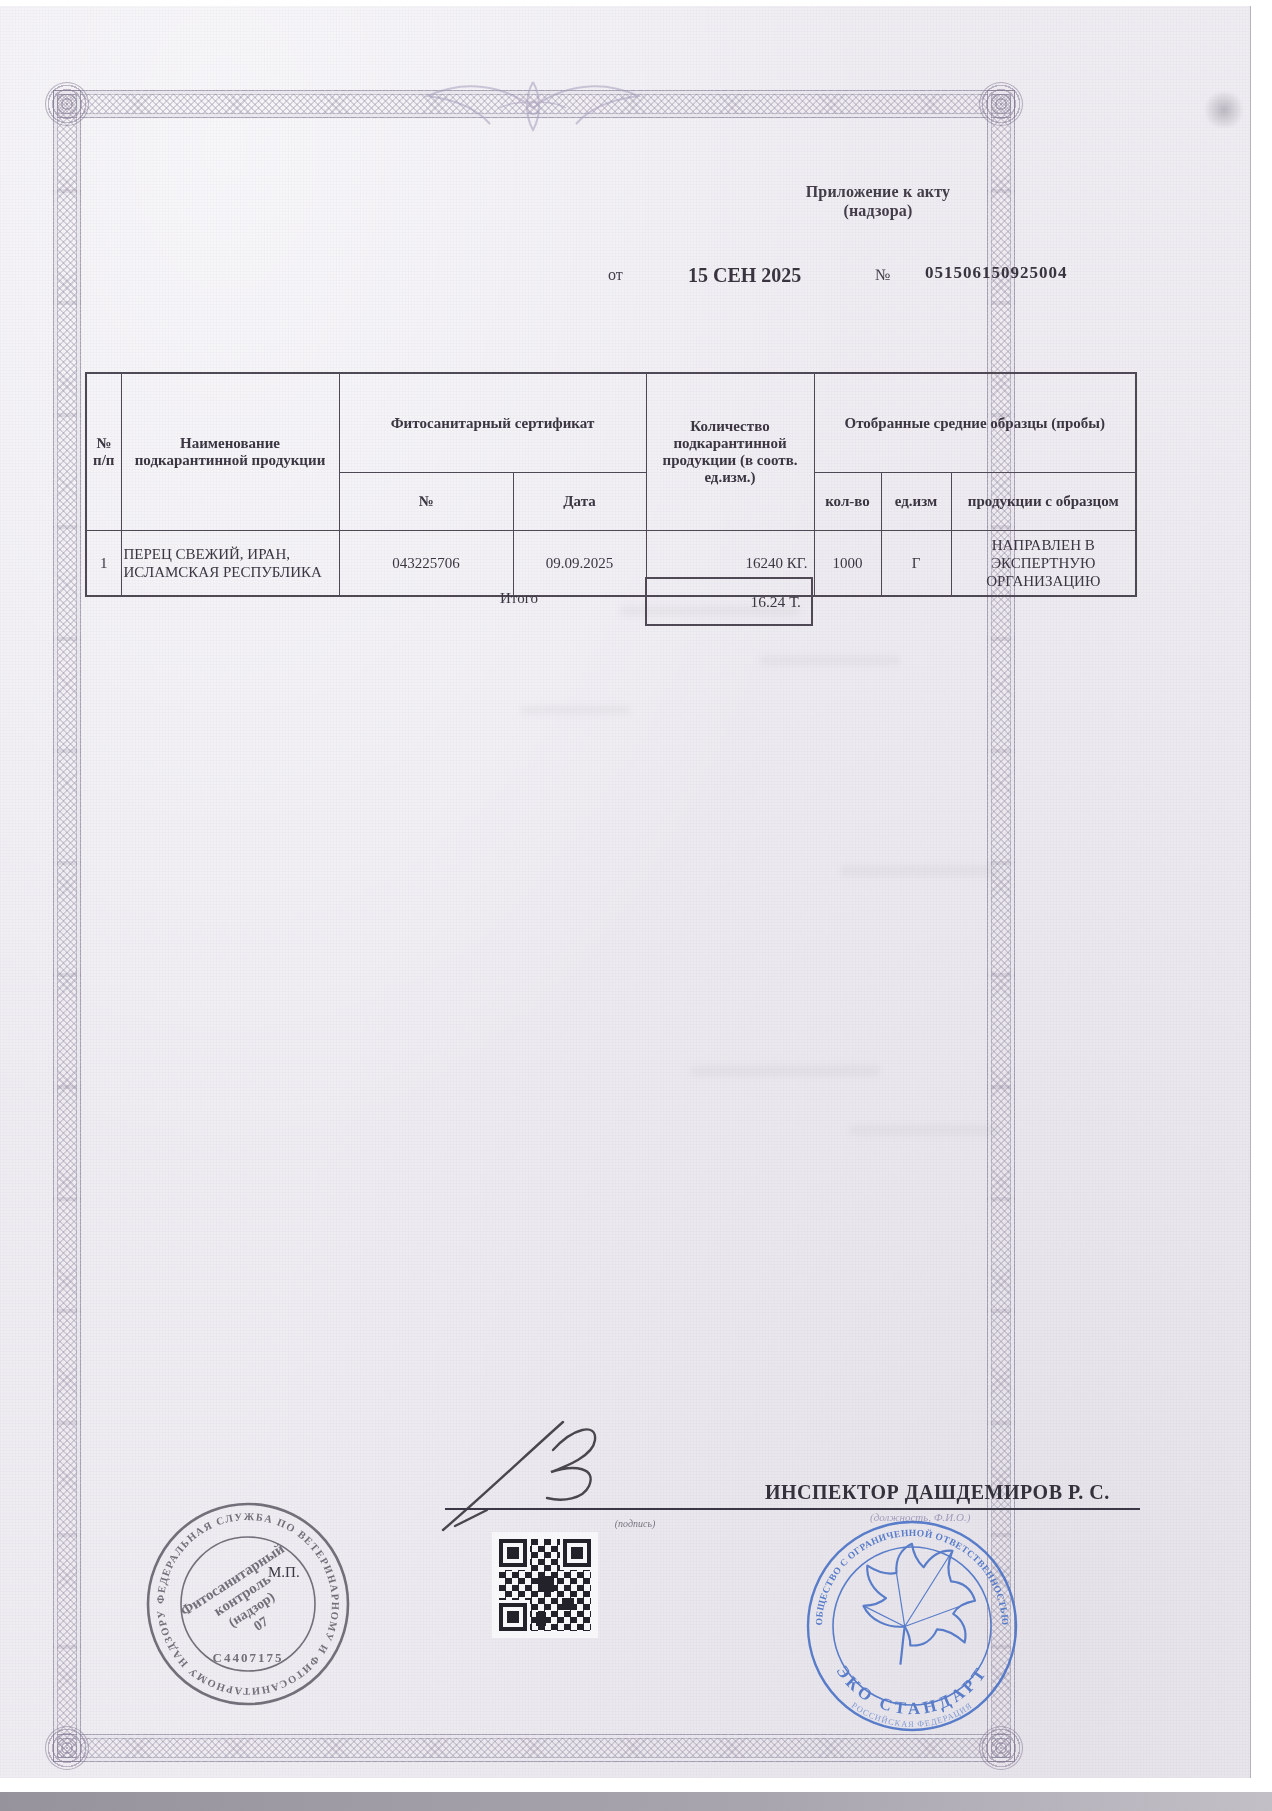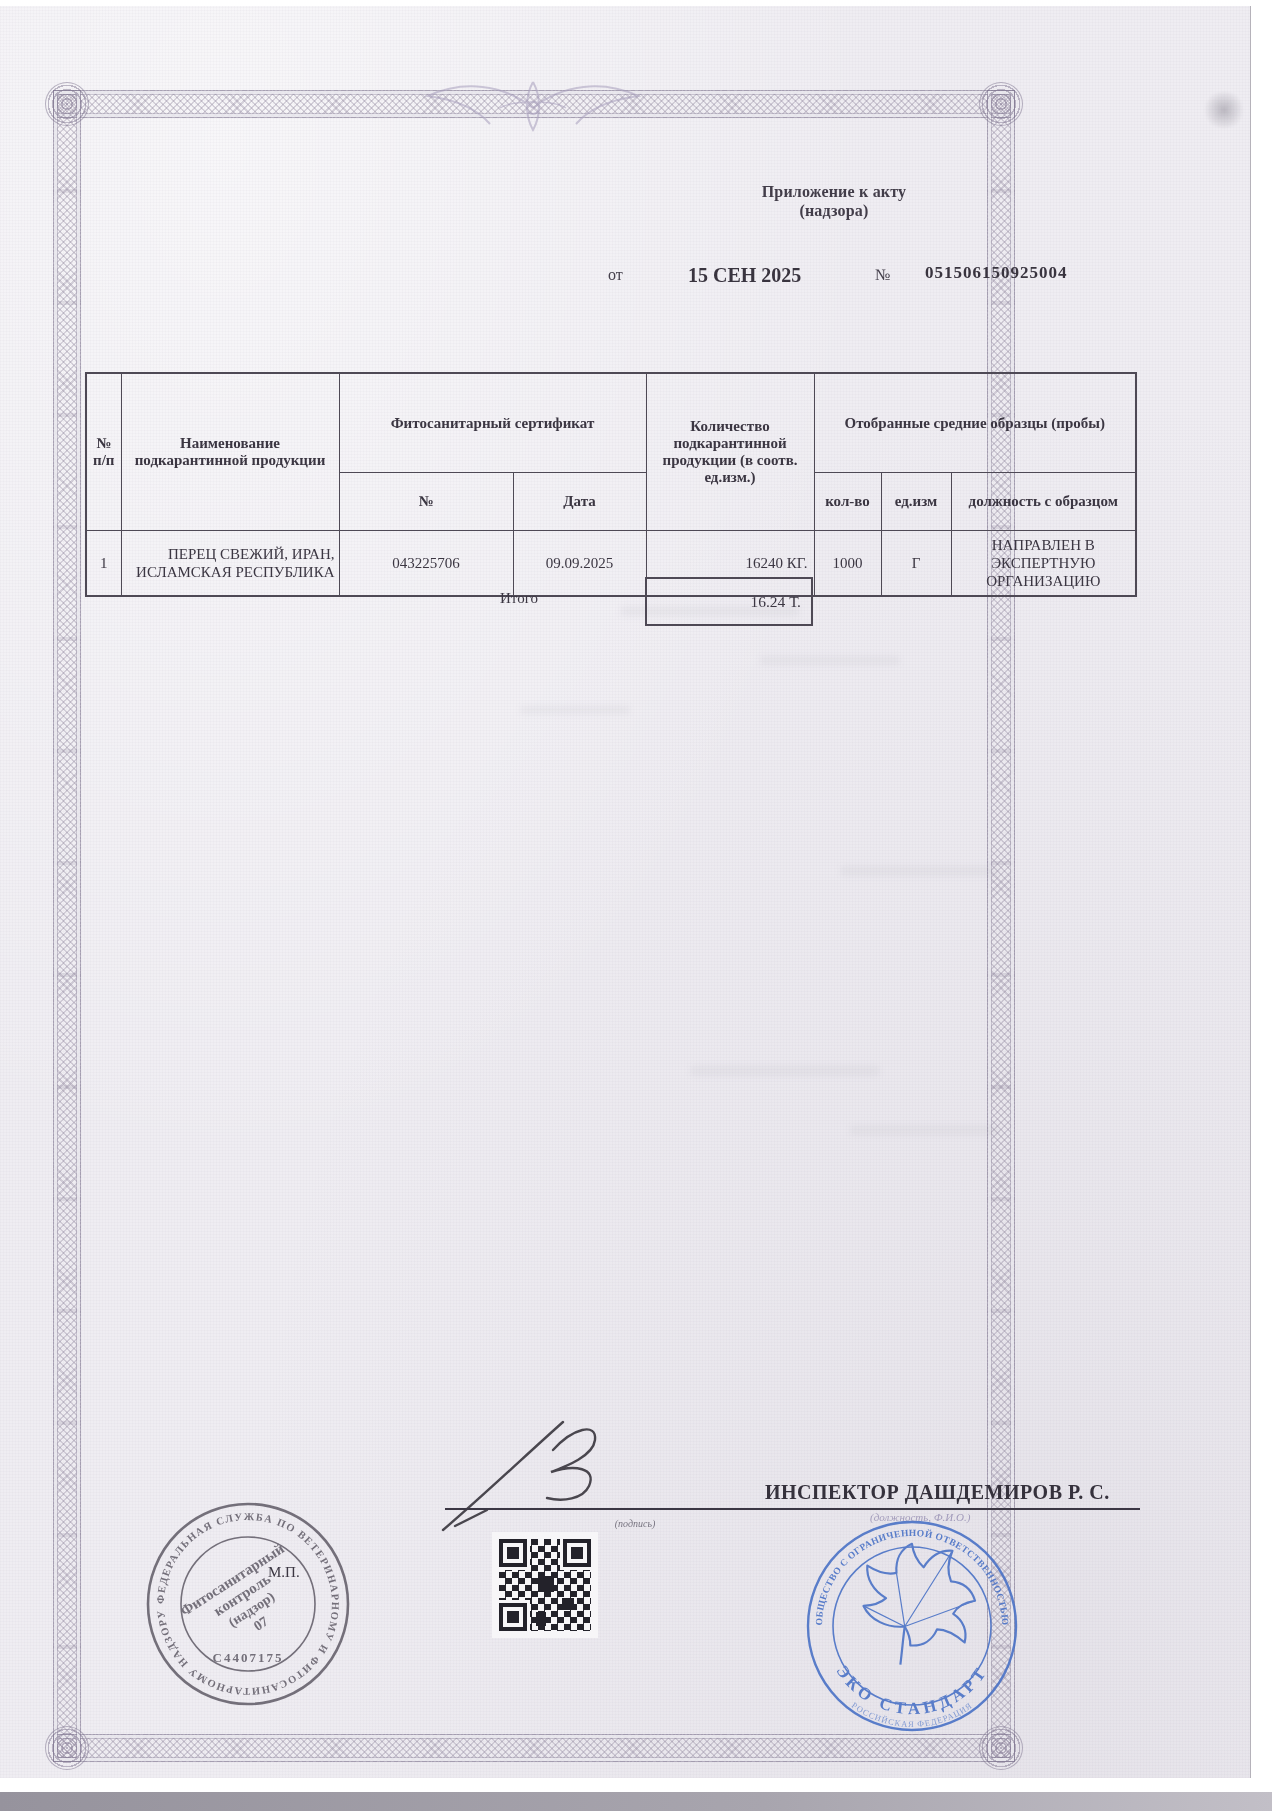--- a/index.html
+++ b/index.html
@@ -36,37 +36,37 @@
           repeating-linear-gradient(0deg, rgba(130,120,145,.18) 0 4px, transparent 4px 112px),
           repeating-linear-gradient(45deg, rgba(138,128,152,.30) 0 1.5px, transparent 1.5px 5px),
           repeating-linear-gradient(-45deg, rgba(138,128,152,.30) 0 1.5px, transparent 1.5px 5px);}
   .rosette{position:absolute;width:42px;height:42px;border-radius:50%;
         background:repeating-radial-gradient(circle at 50% 50%, rgba(132,122,148,.5) 0 1.5px, rgba(240,238,243,0) 1.5px 4.5px);
         border:1.5px solid rgba(132,122,148,.55);}
   .smudge{position:absolute;background:rgba(110,100,125,.06);filter:blur(3px);border-radius:6px;}
   .blob{position:absolute;left:1202px;top:86px;width:44px;height:36px;border-radius:50%;
         background:radial-gradient(circle, rgba(90,85,100,.35), transparent 70%);filter:blur(1px);}
   
-  .title-block{position:absolute;left:584px;top:176px;width:500px;text-align:center;
+  .title-block{position:absolute;left:628px;top:176px;width:500px;text-align:center;
         font-size:16px;line-height:19px;font-weight:bold;color:#423d49;letter-spacing:.2px;}
   .refline span{position:absolute;white-space:nowrap;}
   .lbl{font-size:16px;color:#45404c;}
   .stampdate{font-weight:bold;font-size:20px;color:#39343f;}
   .refnum{font-weight:bold;font-size:17px;letter-spacing:1px;color:#39343f;}
   
   .doc-table{position:absolute;left:85px;top:366px;border-collapse:collapse;table-layout:fixed;
         font-size:15px;color:#3b3642;}
   .doc-table th,.doc-table td{border:1.6px solid #4e4955;padding:2px 4px;overflow:hidden;}
   .doc-table{border:2px solid #4e4955;}
   .doc-table th{font-weight:bold;text-align:center;vertical-align:middle;line-height:17px;color:#3b3642;}
   .doc-table td{text-align:center;vertical-align:middle;line-height:18px;}
   .doc-table tr.h1 th{height:94px;}
   .doc-table tr.h2 th{height:53px;}
   .doc-table tr.data-row td{height:60px;}
-  td.al{text-align:right;padding-left:12px;margin-top:23px;}
+  td.al{text-align:left;padding-left:2px;margin-top:23px;}
   td.ar{text-align:right;padding-right:6px;}
   .total-label{position:absolute;left:500px;top:584px;width:112px;text-align:left;font-size:15px;color:#3b3642;}
   .total-box{position:absolute;left:645px;top:571px;width:168px;height:49px;border:2px solid #4e4955;
         box-sizing:border-box;font-size:15.5px;color:#3b3642;text-align:right;line-height:45px;padding-right:10px;}
   
   .official{position:absolute;left:95px;top:1447px;width:385px;text-align:center;
         font-size:15px;line-height:19px;color:#45404c;}
   .sig-line{position:absolute;left:445px;top:1502px;width:695px;height:2px;background:#3b3744;}
   .caption{position:absolute;font-size:10px;font-style:italic;color:#5a5664;opacity:.8;}
   .caption.pos{opacity:.5;color:#5f548c;font-size:11px;}
@@ -145,21 +145,21 @@
         <th rowspan="2">Наименование подкарантинной продукции</th>
         <th colspan="2">Фитосанитарный сертификат</th>
         <th rowspan="2">Количество подкарантинной продукции (в соотв. ед.изм.)</th>
         <th colspan="3">Отобранные средние образцы (пробы)</th>
       </tr>
       <tr class="h2">
         <th>№</th>
         <th>Дата</th>
         <th>кол-во</th>
         <th>ед.изм</th>
-        <th>должность с образцом</th>
+        <th>продукции с образцом</th>
       </tr>
       <tr class="data-row">
         <td>1</td>
         <td class="al">ПЕРЕЦ СВЕЖИЙ, ИРАН, ИСЛАМСКАЯ РЕСПУБЛИКА</td>
         <td>043225706</td>
         <td>09.09.2025</td>
         <td class="ar">16240 КГ.</td>
         <td>1000</td>
         <td>Г</td>
         <td>НАПРАВЛЕН В ЭКСПЕРТНУЮ ОРГАНИЗАЦИЮ</td>

